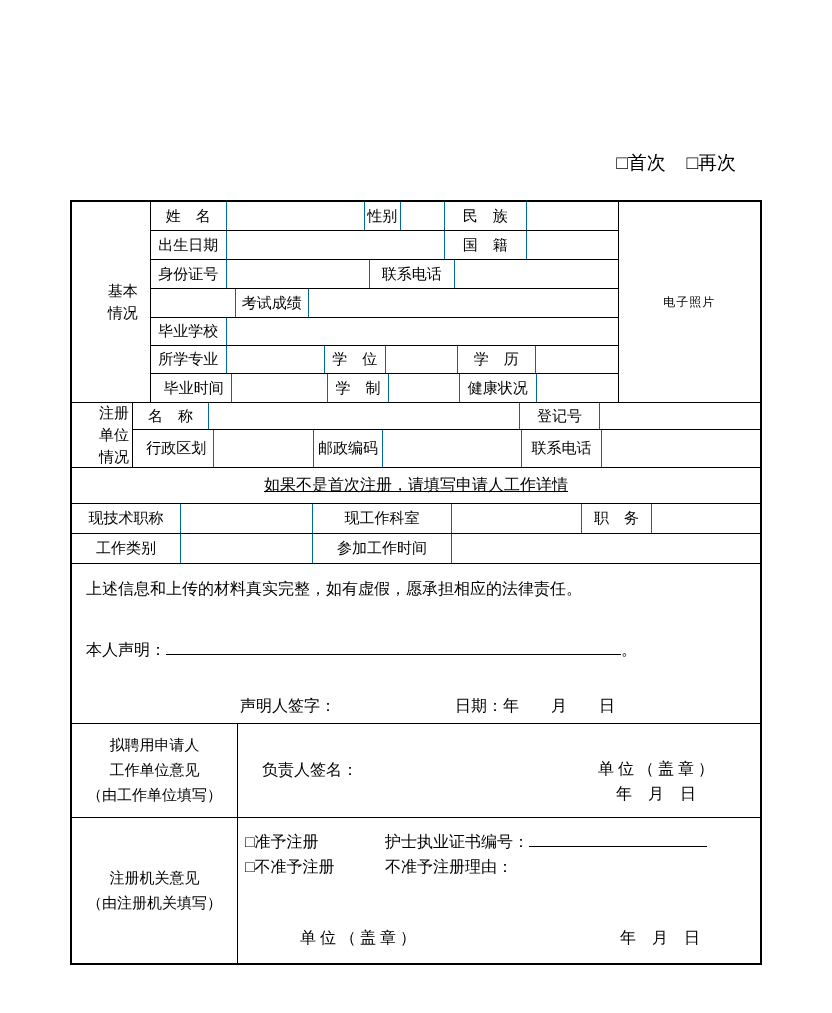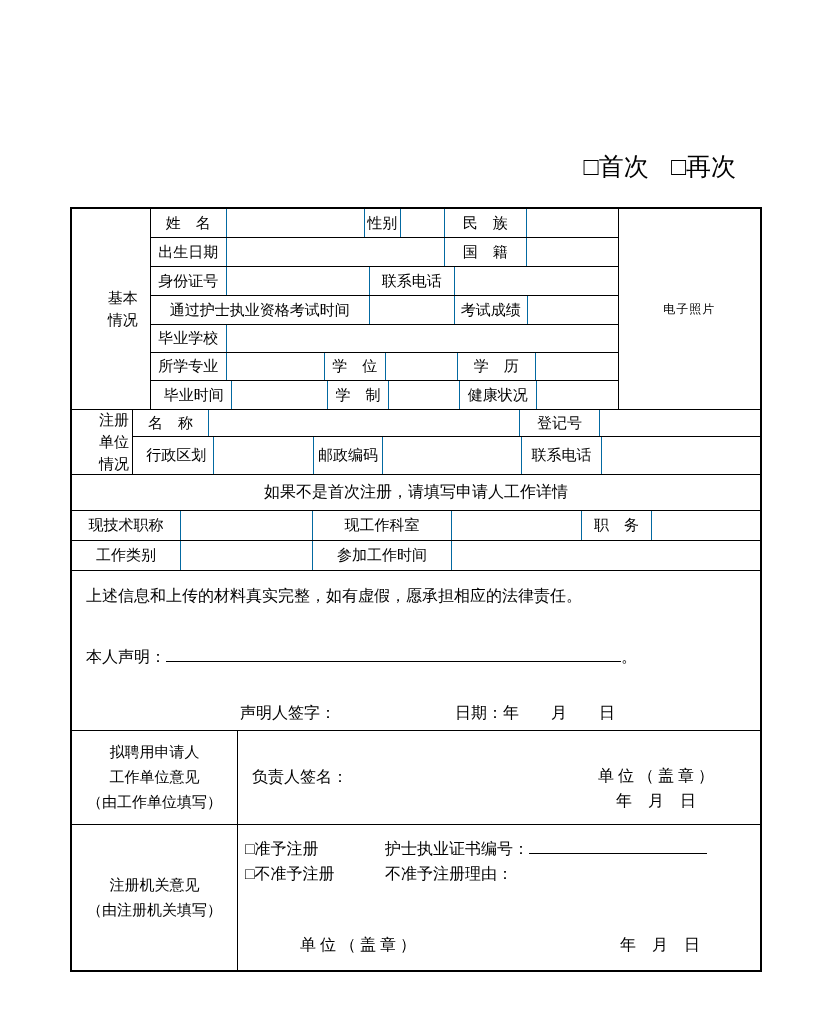--- a/index.html
+++ b/index.html
@@ -1,43 +1,43 @@
 <!DOCTYPE html>
 <html><head>
 <meta charset="utf-8">
 <style>
   html,body{margin:0;padding:0;background:#fff;}
   body{width:832px;height:1013px;color:#000;font-family:"Liberation Serif","DejaVu Serif",serif;overflow:hidden;}
   .page{padding-top:130px;}
   .title{margin:0;text-align:center;font-family:"Liberation Sans","DejaVu Sans",sans-serif;font-weight:bold;font-size:31px;letter-spacing:1px;line-height:1.3;}
-  .checkline{width:692px;margin:20px auto 0;box-sizing:border-box;text-align:right;padding-right:26px;font-size:25px;}
+  .checkline{width:692px;margin:20px auto 0;box-sizing:border-box;text-align:right;padding-right:26px;font-size:19px;}
   .opt{margin-left:16px;white-space:nowrap;}
   .box{display:inline-block;}
   .tbl{width:692px;margin:24px auto 0;border:2px solid #000;box-sizing:border-box;}
   .sec{display:flex;box-sizing:border-box;border-bottom:1px solid #000;}
   .sec.last{border-bottom:none;}
   .vlabel{width:61px;box-sizing:border-box;border-right:1px solid #000;display:flex;flex-direction:column;align-items:center;justify-content:center;font-size:15px;line-height:22px;margin-left:24px;}
   .col{display:flex;flex-direction:column;box-sizing:border-box;}
   .r{display:flex;box-sizing:border-box;border-bottom:1px solid #000;}
   .r:last-child{border-bottom:none;margin-left:6px;}
   .c{box-sizing:border-box;border-right:1px solid #0369a1;display:flex;align-items:center;justify-content:center;font-size:15px;text-align:center;white-space:nowrap;}
   .c.end{border-right:none;}
   .photo{width:159px;box-sizing:border-box;border-left:1px solid #000;display:flex;align-items:center;justify-content:center;font-size:12px;letter-spacing:1px;}
   .h29{height:29px;}.h28{height:28px;}.h27{height:27px;}.h37{height:37px;}.h35{height:35px;}
-  .noticecell{width:688px;display:flex;align-items:center;justify-content:center;font-size:16px;}
+  .noticecell{width:688px;display:flex;align-items:center;justify-content:center;font-size:16px;text-decoration:underline;}
   .declcell{width:688px;box-sizing:border-box;height:159px;padding:14px 14px 0 14px;font-size:16px;}
   .d1{margin:0;line-height:22px;}
   .d2{margin:38px 0 0 0;line-height:22px;white-space:nowrap;}
   .uline{display:inline-block;width:455px;border-bottom:1px solid #000;height:16px;vertical-align:baseline;}
   .d3{margin:34px 0 0 0;line-height:22px;white-space:nowrap;}
   .d3 .signlab{margin-left:154px;}
   .d3 .datelab{margin-left:119px;}
   .blabel{width:166px;box-sizing:border-box;border-right:1px solid #000;display:flex;flex-direction:column;align-items:center;justify-content:center;font-size:15px;line-height:25px;text-align:center;}
   .empright{width:522px;box-sizing:border-box;height:93px;display:flex;align-items:center;font-size:16px;}
-  .empright .signlab{margin-left:14px;}
+  .empright .signlab{margin-left:24px;}
   .seal{margin-left:auto;margin-right:46px;text-align:center;line-height:25px;margin-top:20px;font-size:16px;}
   .authright{width:522px;box-sizing:border-box;height:145px;display:flex;flex-direction:column;padding:12px 0 14px 7px;font-size:16px;}
   .arow{display:flex;align-items:baseline;line-height:24px;white-space:nowrap;}
   .chk{display:inline-block;width:140px;font-family:Liberation Mono, monospace;}
   .uline2{display:inline-block;width:178px;border-bottom:1px solid #000;height:14px;}
   .sealrow{margin-top:auto;display:flex;justify-content:space-between;white-space:nowrap;}
   .sealrow .sealtxt{margin-left:55px;}
   .sealrow .ymdtxt{margin-right:60px;}
   .emp-h{height:93px;}
   .auth-h{height:145px;}
@@ -75,21 +75,20 @@
           <div class="c" style="width:82px">国　籍</div>
           <div class="c end" style="width:91px"></div>
         </div>
         <div class="r h29">
           <div class="c" style="width:76px">身份证号</div>
           <div class="c" style="width:143px"></div>
           <div class="c" style="width:85px">联系电话</div>
           <div class="c end" style="width:163px"></div>
         </div>
         <div class="r h29">
-          <div class="c" style="width:219px">通过护士执业资格考试时间</div>
           <div class="c" style="width:85px"></div>
           <div class="c" style="width:73px">考试成绩</div>
           <div class="c end" style="width:90px"></div>
         </div>
         <div class="r h28">
           <div class="c" style="width:76px">毕业学校</div>
           <div class="c end" style="width:391px"></div>
         </div>
         <div class="r h28">
           <div class="c" style="width:76px">所学专业</div>

